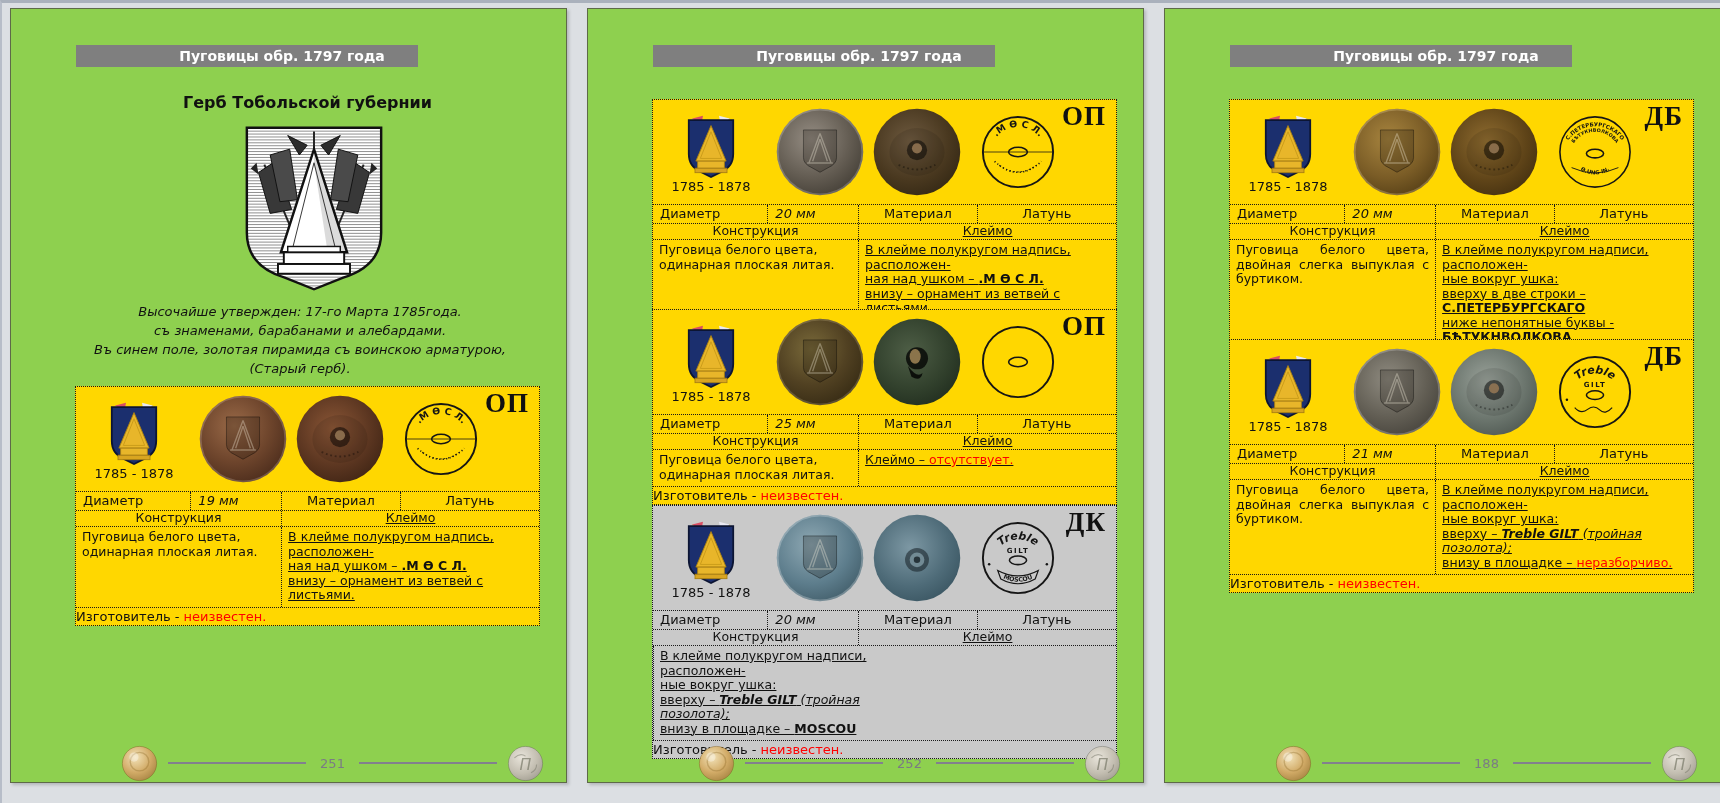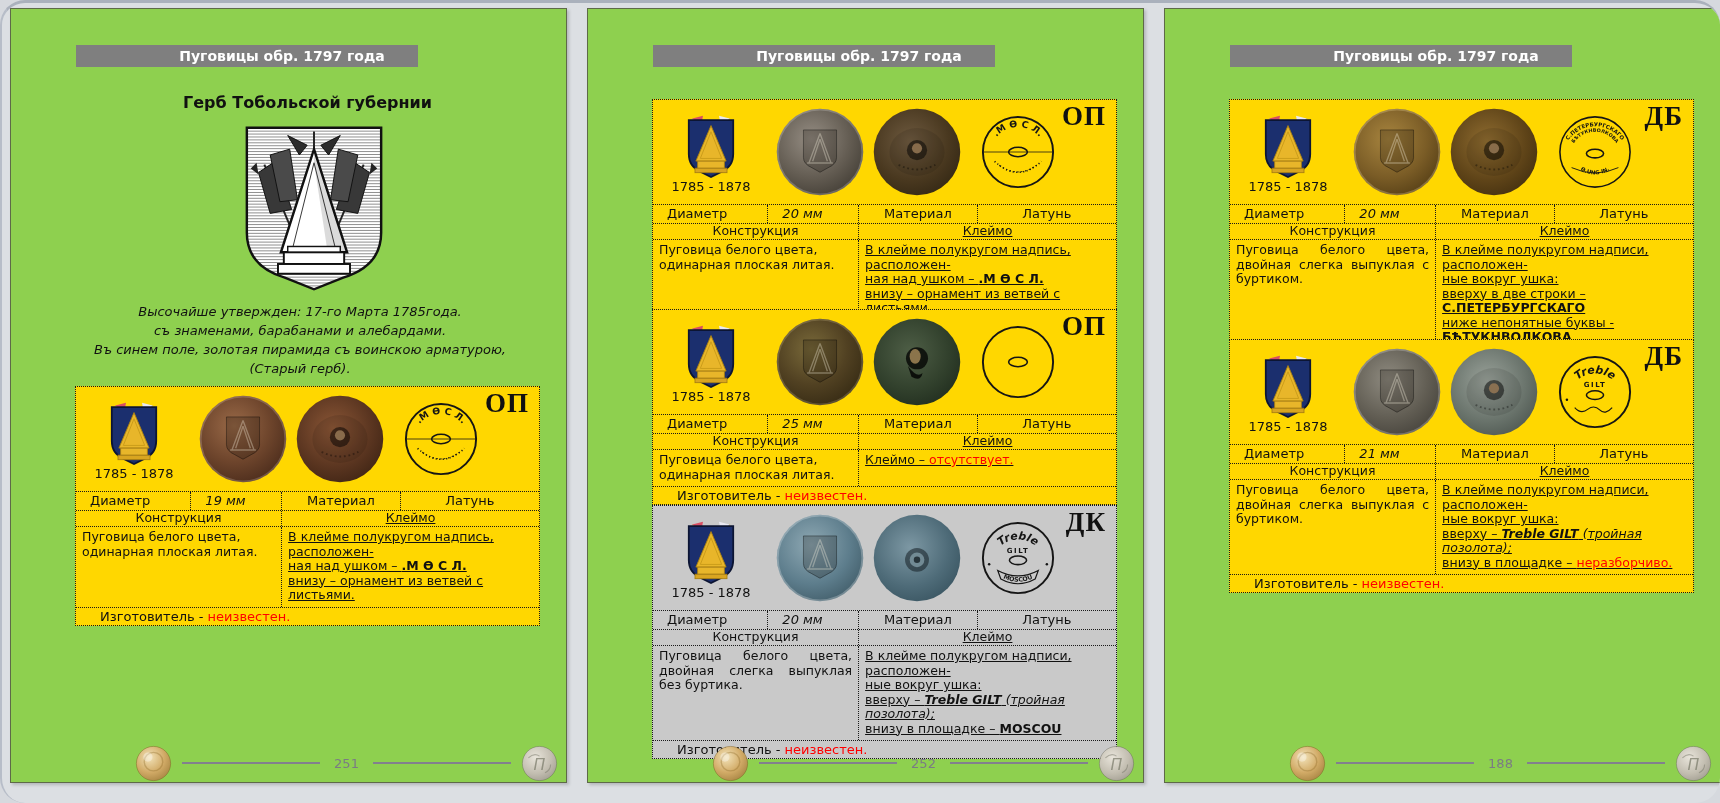--- a/index.html
+++ b/index.html
@@ -1,18 +1,18 @@
 <!DOCTYPE html>
 <html><head>
 <meta charset="utf-8">
 <style>
   * { box-sizing: border-box; margin: 0; padding: 0; }
   body { background:#d6d9de; font-family:"DejaVu Sans", sans-serif; }
   .stage { position:relative; width:1720px; height:803px; background:#dcdfe3;
-           border-top:3px solid #aab1bc; border-left:2px solid #b7bdc8; overflow:hidden;border-radius:25px; }
+           border-top:3px solid #aab1bc; border-left:2px solid #b7bdc8; overflow:hidden; }
   .page { position:absolute; top:5px; width:557px; height:775px; background:#8ed04f;
           border:1px solid #5e6a48; box-shadow:2px 2px 3px rgba(0,0,0,.18); }
   .hbar { position:absolute; top:36px; left:65px; width:342px; height:22px; background:#7f7f7f;
           color:#ffffff; font-size:14px; font-weight:bold; text-align:center; line-height:22px;
           padding-left:70px; }
   .p1-title { position:absolute; top:84px; left:64px; width:465px; text-align:center;
               font-size:16px; font-weight:bold; color:#111; }
   .emblem { position:absolute; top:114px; left:230px; width:146px; height:172px; }
   .caption { position:absolute; top:293px; left:34px; width:510px; text-align:center;
              font-style:italic; font-size:13px; line-height:19px; color:#111; }
@@ -20,33 +20,33 @@
   .bt.yellow { background:#ffd700; }
   .bt.gray { background:#c9c9c9; }
   .imgrow { position:relative; height:104px; display:flex; align-items:center; }
   .armsbox { width:116px; text-align:center; flex:none; }
   .arms { width:48px; height:66px; display:block; margin:3px auto 0; }
   .years { font-size:13px; margin-top:0; }
   .coin { width:92px; height:92px; margin-left:5px; flex:none; }
   .stamp { width:78px; height:78px; margin-left:16px; flex:none; }
   .tlabel { position:absolute; top:1px; right:10px; font-size:27px; font-weight:bold; letter-spacing:1px;font-family:Liberation Serif, serif; }
   .drow, .hrow { display:flex; border-top:1px dotted #1a1a1a; }
-  .drow > div { height:18px; line-height:17px; padding:0 14px; }
+  .drow > div { height:18px; line-height:17px; padding:0 7px; }
   .hrow > div { height:15px; line-height:14px; text-align:center; font-size:12.5px; }
   .w1 { flex-basis:24.7%; } .w2 { flex-basis:19.6%;font-style:italic; } .w3 { flex-basis:25.6%; text-align:center; }
   .w4 { flex-basis:30.1%; text-align:center; }
   .cl { flex-basis:44.3%; } .cr { flex-basis:55.7%;text-decoration:underline; }
   .bdl { border-left:1px dotted #1a1a1a; }
   .trow { display:flex; border-top:1px dotted #1a1a1a; font-size:12.5px; line-height:14.5px; }
   .trow > div { padding:3px 6px 4px; }
   .just { text-align:justify; }
-  .mrow { border-top:1px dotted #1a1a1a; height:18px; line-height:17px; padding:0 24px; font-size:13px; }
+  .mrow { border-top:1px dotted #1a1a1a; height:18px; line-height:17px; padding:0 0; font-size:13px; }
   .red { color:#ff0000; }
   .b { font-weight:bold; } .bi { font-weight:bold; font-style:italic; } .it { font-style:italic; }
-  .footer { position:absolute; top:733px; left:14px; width:557px; height:42px;
+  .footer { position:absolute; top:733px; left:0; width:557px; height:42px;
             display:flex; align-items:center; padding:0 24px 0 110px; }
   .fbtn { width:37px; height:37px; flex:none; }
   .fmid { flex:1; display:flex; align-items:center; margin:0 10px; }
   .fline { flex:1; height:2px; background:#82808e; }
   .fnum { color:#7b7b84; font-size:13px; margin:0 14px; }
   svg text { font-family:"DejaVu Sans", sans-serif; }
 </style>
 </head>
 <body>
 
@@ -452,21 +452,20 @@
         <div class="w1">Диаметр</div>
         <div class="w2 bdl">20 мм</div>
         <div class="w3 bdl">Материал</div>
         <div class="w4 bdl">Латунь</div>
       </div>
       <div class="hrow">
         <div class="cl">Конструкция</div>
         <div class="cr bdl">Клеймо</div>
       </div>
       <div class="trow">
-        <div class="cl just">Пуговица белого цвета, двойная слегка выпуклая без буртика.</div>
         <div class="cr bdl">
           <div><span>В клейме полукругом надписи, расположен-</span></div>
           <div><span>ные вокруг ушка:</span></div>
           <div><span>вверху – </span><span class="bi">Treble GILT</span><span class="it"> (тройная позолота);</span></div>
           <div><span>внизу в площадке – </span><span class="b">MOSCOU</span></div>
         </div>
       </div>
       <div class="mrow">
         <span>Изготовитель - </span><span class="red">неизвестен.</span>
       </div>

